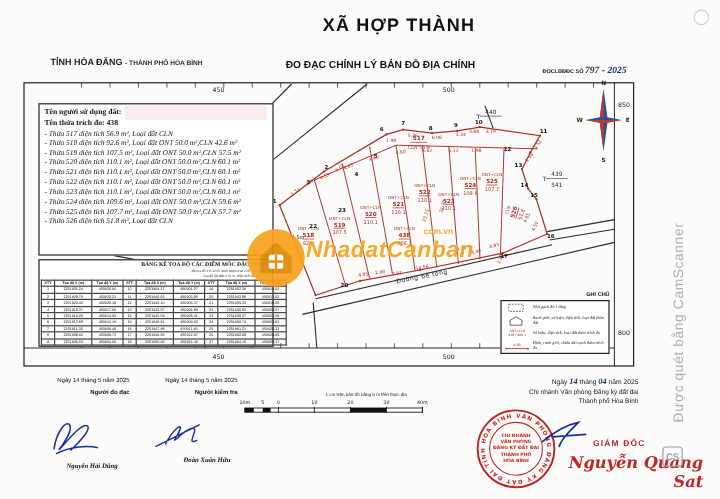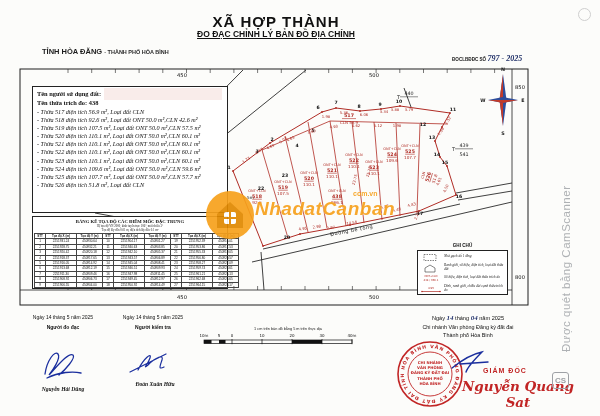--- a/index.html
+++ b/index.html
@@ -1,26 +1,26 @@
 <!DOCTYPE html>
 <html><head>
 <meta charset="utf-8">
 <style>
   * { box-sizing: border-box; margin: 0; padding: 0; }
   html,body { width:600px; height:416px; overflow:hidden; background:#fcfcfa;
     font-family:"Liberation Sans", sans-serif; }
   #page { position:relative; width:600px; height:416px; background:#fcfcfa; }
   .abs { position:absolute; }
-  .ctr { text-align:center; }
+  .ctr { text-align:right; }
   .serif { font-family:"Liberation Serif", serif; }
   
   .province { left:42px; top:47px; font-size:7.5px; font-weight:bold; color:#1c1c1c; }
   .city { font-size:5.5px; font-weight:bold; color:#2a2a2a; }
   .title1 { left:156px; top:13px; width:240px; font-size:15px; font-weight:bold; color:#111; letter-spacing:1px;}
-  .title2 { left:156px; top:29px; width:240px; font-size:8.5px; font-weight:bold; color:#111;text-decoration:underline; }
+  .title2 { left:156px; top:49px; width:240px; font-size:8.5px; font-weight:bold; color:#111; }
   .title3 { left:146px; top:51px; width:260px; font-size:8.8px; font-weight:bold; color:#111; }
   .docno { left:452px; top:54px; font-size:4.6px; font-weight:bold; color:#222; }
   .docno-hand { font-family:"Liberation Serif", serif; font-style:italic; font-size:8px; color:#1d2d66; font-weight:bold; }
   
   .whitebox { background:#fff; border:0.8px solid #222; }
   #info-box { left:32px; top:86px; width:196px; height:127px; padding:3px 4px; }
   .owner { font-size:6.4px; font-weight:bold; color:#111; }
   .redact { left:104px; top:88px; width:118px; height:12px; background:#f9ecea; }
   .parcel-line { font-size:6.15px; font-style:italic; color:#111; line-height:8.1px; white-space:nowrap; }
   #table-box { left:32px; top:216px; width:196px; height:73px; padding:2px 1px 0 1px; }

